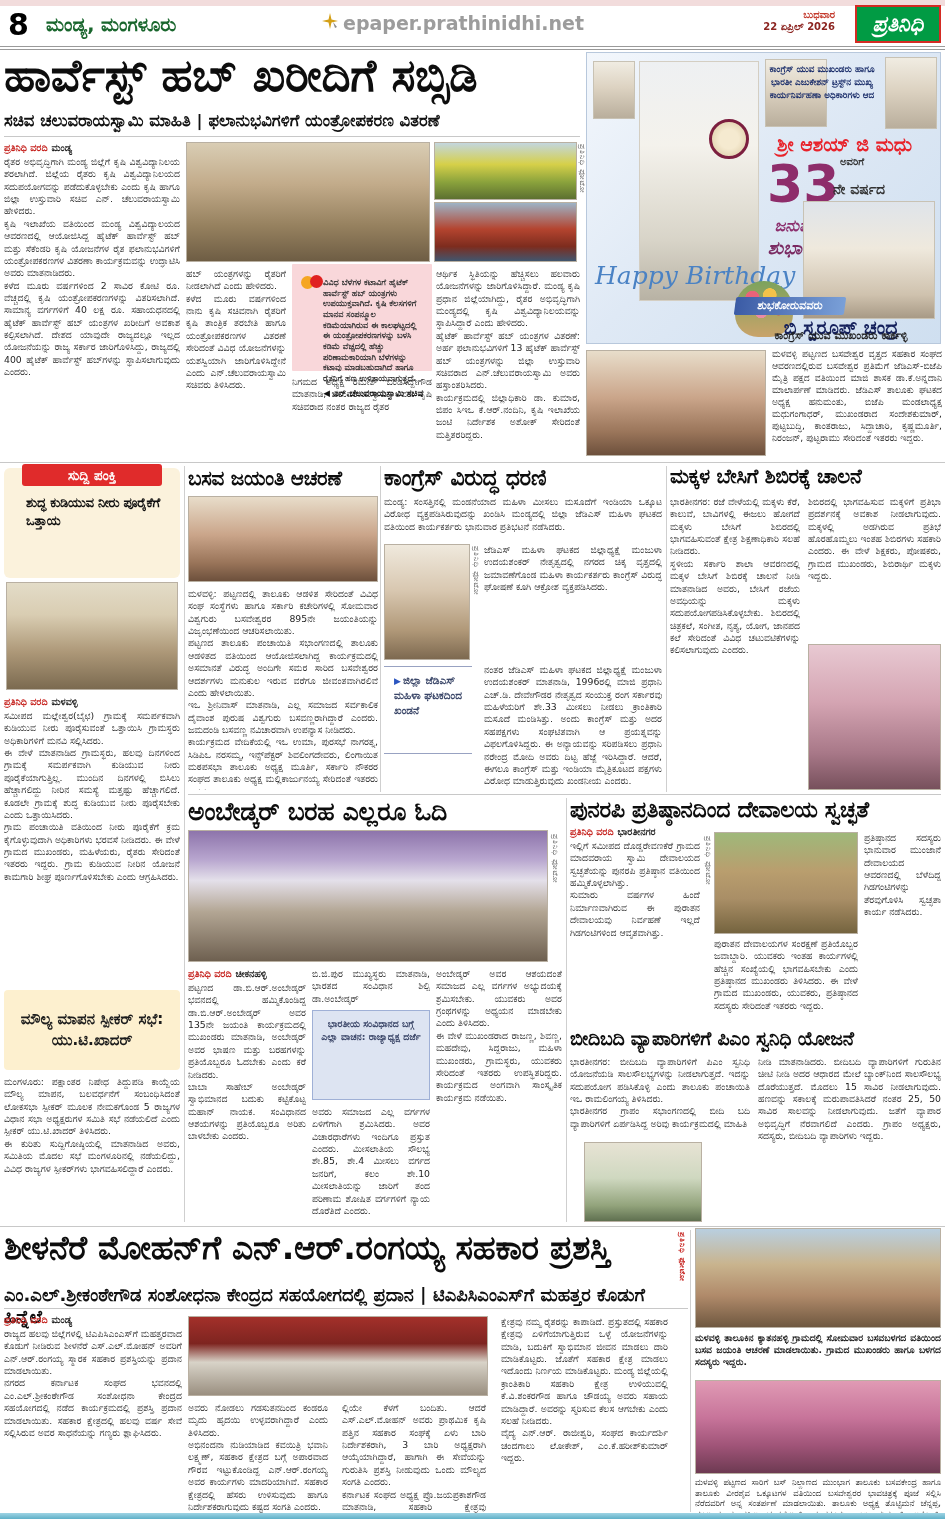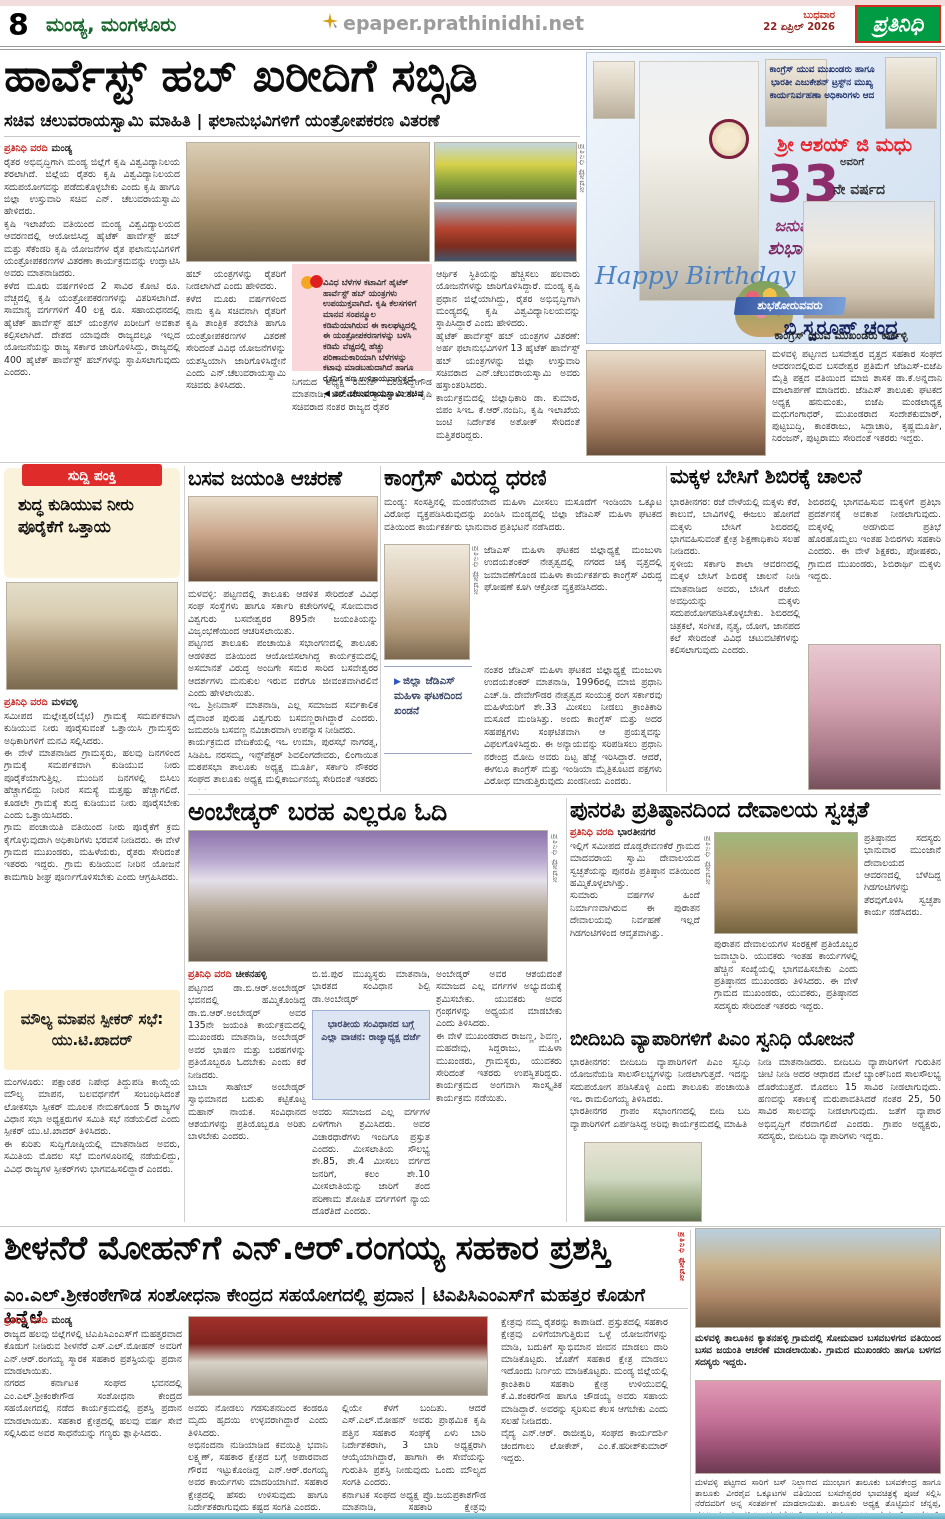--- a/index.html
+++ b/index.html
@@ -125,21 +125,21 @@
   </div>
 
   <div class="ph ph-hall tex" style="left:586px;top:350px;width:180px;height:106px"></div>
   <div class="cap" style="position:absolute;left:772px;top:348px;width:170px;height:110px;overflow:hidden">ಮಳವಳ್ಳಿ ಪಟ್ಟಣದ ಬಸವೇಶ್ವರ ವೃತ್ತದ ಸಹಕಾರ ಸಂಘದ ಆವರಣದಲ್ಲಿರುವ ಬಸವೇಶ್ವರ ಪ್ರತಿಮೆಗೆ ಜೆಡಿಎಸ್-ಬಿಜೆಪಿ ಮೈತ್ರಿ ಪಕ್ಷದ ವತಿಯಿಂದ ಮಾಜಿ ಶಾಸಕ ಡಾ.ಕೆ.ಅನ್ನದಾನಿ ಮಾಲಾರ್ಪಣೆ ಮಾಡಿದರು. ಜೆಡಿಎಸ್ ತಾಲೂಕು ಘಟಕದ ಅಧ್ಯಕ್ಷ ಹನುಮಂತು, ಬಿಜೆಪಿ ಮಂಡಲಾಧ್ಯಕ್ಷ ಮಧುಗಂಗಾಧರ್, ಮುಖಂಡರಾದ ಸಂದೇಶಕುಮಾರ್, ಪುಟ್ಟಬುದ್ಧಿ, ಕಾಂತರಾಜು, ಸಿದ್ದಾಚಾರಿ, ಕೃಷ್ಣಮೂರ್ತಿ, ನಿರಂಜನ್, ಪುಟ್ಟರಾಮು ಸೇರಿದಂತೆ ಇತರರು ಇದ್ದರು.</div>
 
   <div class="rule" style="left:0;top:462px;width:945px"></div>
 
   <div class="abs" style="left:0;top:464px;width:184px;height:760px">
     <div class="railbox" style="left:4px;top:4px;width:176px;height:110px"></div>
     <div class="railbanner" style="left:22px;top:0;width:140px;height:22px">ಸುದ್ದಿ ಪಂಕ್ತಿ</div>
-    <div class="hl center" style="position:absolute;left:18px;top:30px;width:164px;font-size:16px;line-height:1.35">ಶುದ್ಧ ಕುಡಿಯುವ ನೀರು ಪೂರೈಕೆಗೆ ಒತ್ತಾಯ</div>
+    <div class="hl center" style="position:absolute;left:26px;top:30px;width:164px;font-size:13px;line-height:1.35">ಶುದ್ಧ ಕುಡಿಯುವ ನೀರು ಪೂರೈಕೆಗೆ ಒತ್ತಾಯ</div>
     <div class="ph ph-water tex" style="left:6px;top:118px;width:172px;height:108px"></div>
     <div class="byl" style="position:absolute;left:4px;top:232px">
       <span class="red">ಪ್ರತಿನಿಧಿ ವರದಿ</span><span class="plc">ಮಳವಳ್ಳಿ</span>
     </div>
     <div class="bt" style="position:absolute;left:4px;top:246px;width:176px;height:278px;overflow:hidden">ಸಮೀಪದ ಮಲ್ಲೇಶ್ವರ(ಬೈಛ) ಗ್ರಾಮಕ್ಕೆ ಸಮರ್ಪಕವಾಗಿ ಕುಡಿಯುವ ನೀರು ಪೂರೈಸುವಂತೆ ಒತ್ತಾಯಿಸಿ ಗ್ರಾಮಸ್ಥರು ಅಧಿಕಾರಿಗಳಿಗೆ ಮನವಿ ಸಲ್ಲಿಸಿದರು.
 ಈ ವೇಳೆ ಮಾತನಾಡಿದ ಗ್ರಾಮಸ್ಥರು, ಹಲವು ದಿನಗಳಿಂದ ಗ್ರಾಮಕ್ಕೆ ಸಮರ್ಪಕವಾಗಿ ಕುಡಿಯುವ ನೀರು ಪೂರೈಕೆಯಾಗುತ್ತಿಲ್ಲ. ಮುಂದಿನ ದಿನಗಳಲ್ಲಿ ಬಿಸಿಲು ಹೆಚ್ಚಾಗಲಿದ್ದು ನೀರಿನ ಸಮಸ್ಯೆ ಮತ್ತಷ್ಟು ಹೆಚ್ಚಾಗಲಿದೆ. ಕೂಡಲೇ ಗ್ರಾಮಕ್ಕೆ ಶುದ್ಧ ಕುಡಿಯುವ ನೀರು ಪೂರೈಸಬೇಕು ಎಂದು ಒತ್ತಾಯಿಸಿದರು.
 ಗ್ರಾಮ ಪಂಚಾಯಿತಿ ವತಿಯಿಂದ ನೀರು ಪೂರೈಕೆಗೆ ಕ್ರಮ ಕೈಗೊಳ್ಳುವುದಾಗಿ ಅಧಿಕಾರಿಗಳು ಭರವಸೆ ನೀಡಿದರು. ಈ ವೇಳೆ ಗ್ರಾಮದ ಮುಖಂಡರು, ಮಹಿಳೆಯರು, ರೈತರು ಸೇರಿದಂತೆ ಇತರರು ಇದ್ದರು. ಗ್ರಾಮ ಕುಡಿಯುವ ನೀರಿನ ಯೋಜನೆ ಕಾಮಗಾರಿ ಶೀಘ್ರ ಪೂರ್ಣಗೊಳಿಸಬೇಕು ಎಂದು ಆಗ್ರಹಿಸಿದರು.</div>
     <div class="yellowbox" style="left:4px;top:526px;width:176px;height:80px">
       <span style="font-size:15px;line-height:1.4">ಮೌಲ್ಯ ಮಾಪನ ಸ್ಪೀಕರ್ ಸಭೆ: ಯು.ಟಿ.ಖಾದರ್</span>
     </div>

